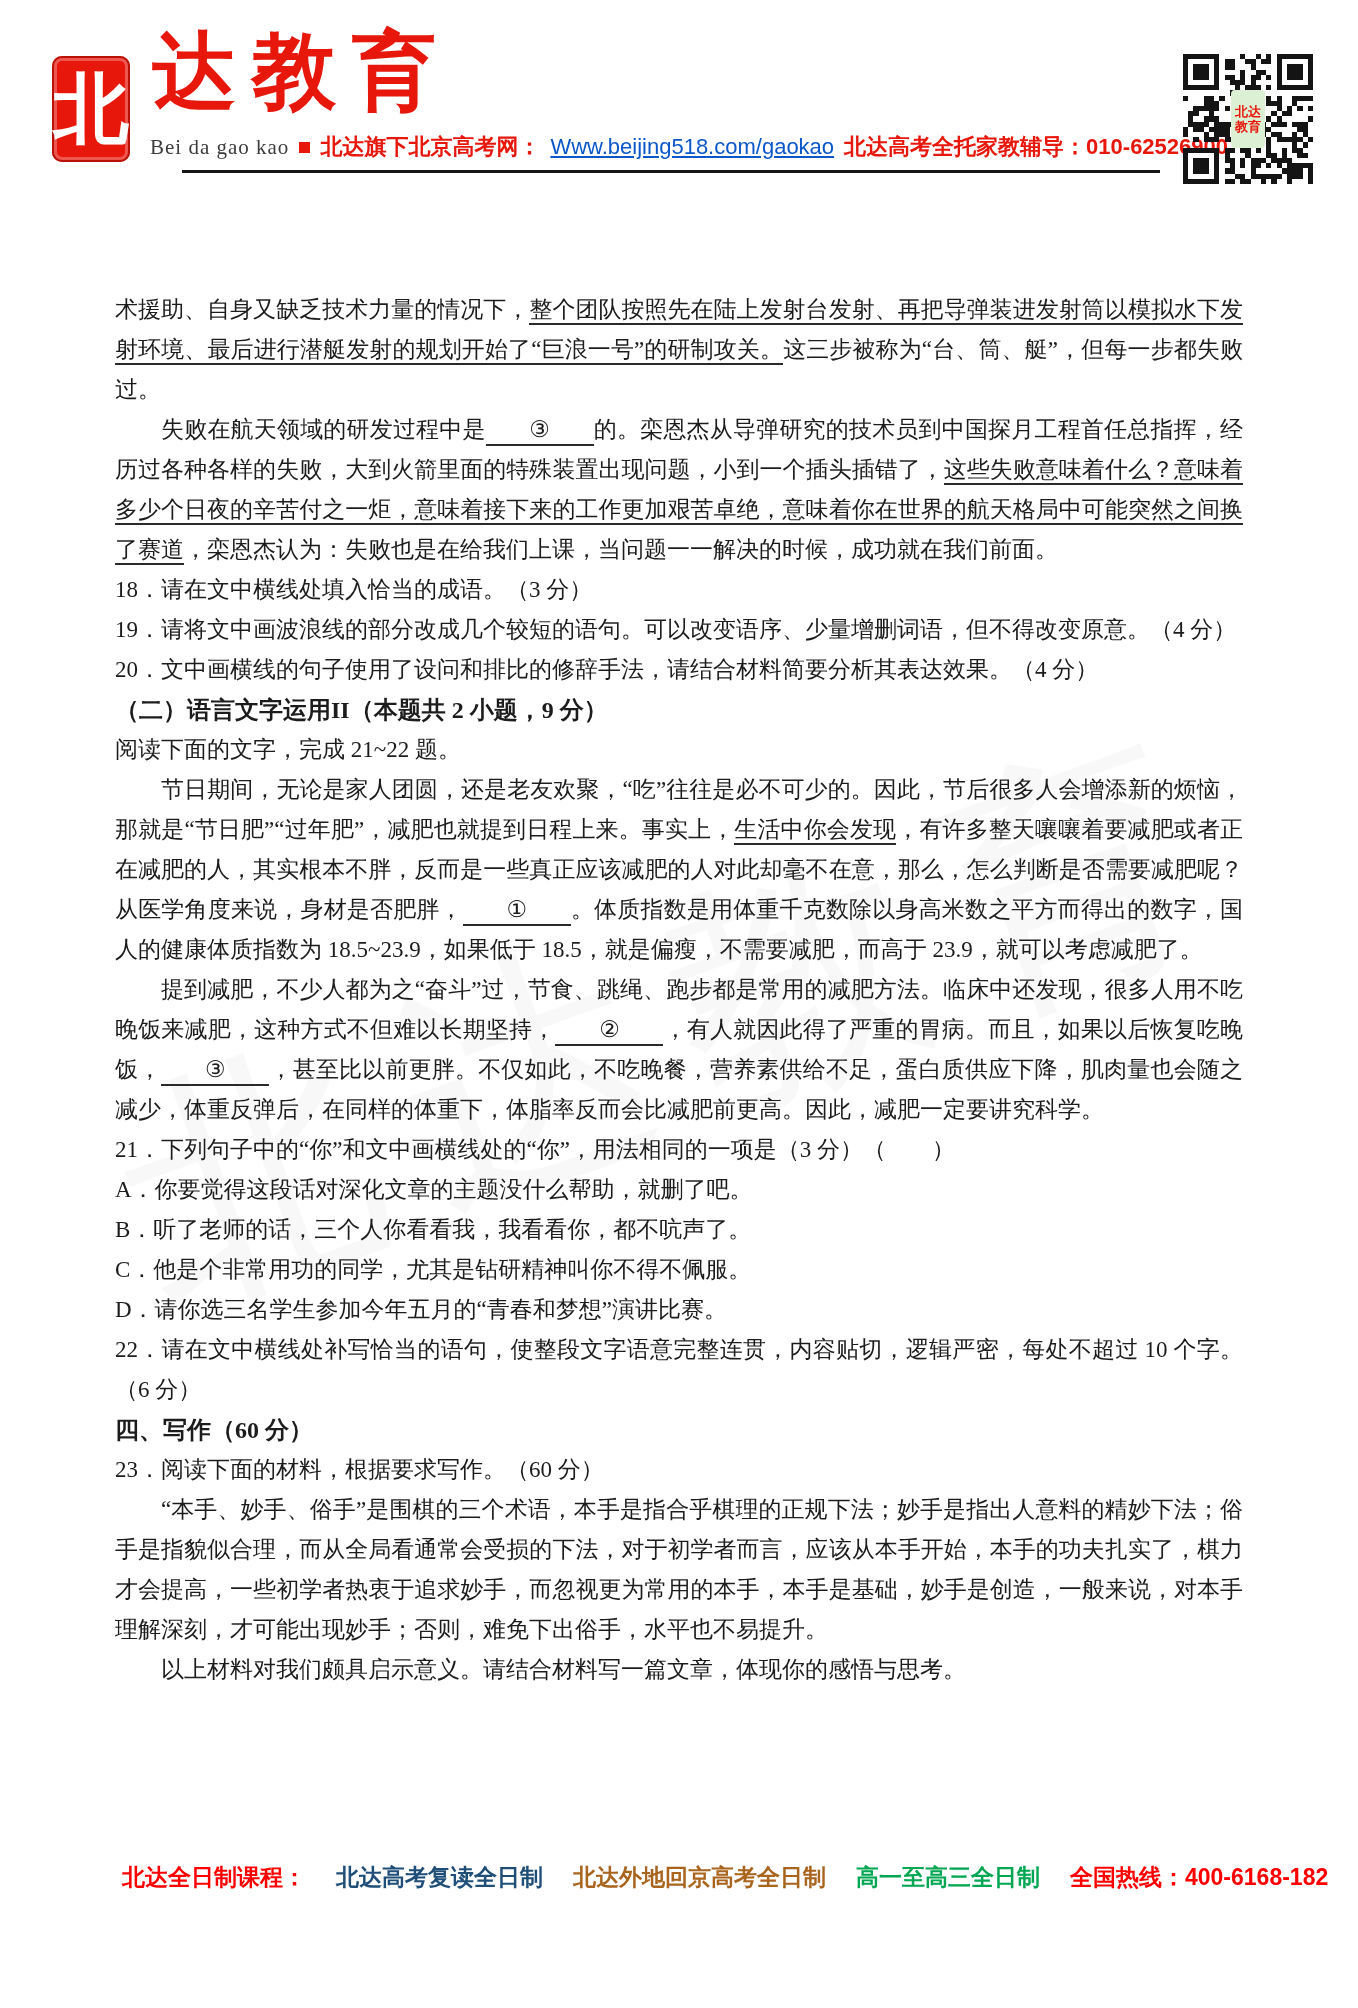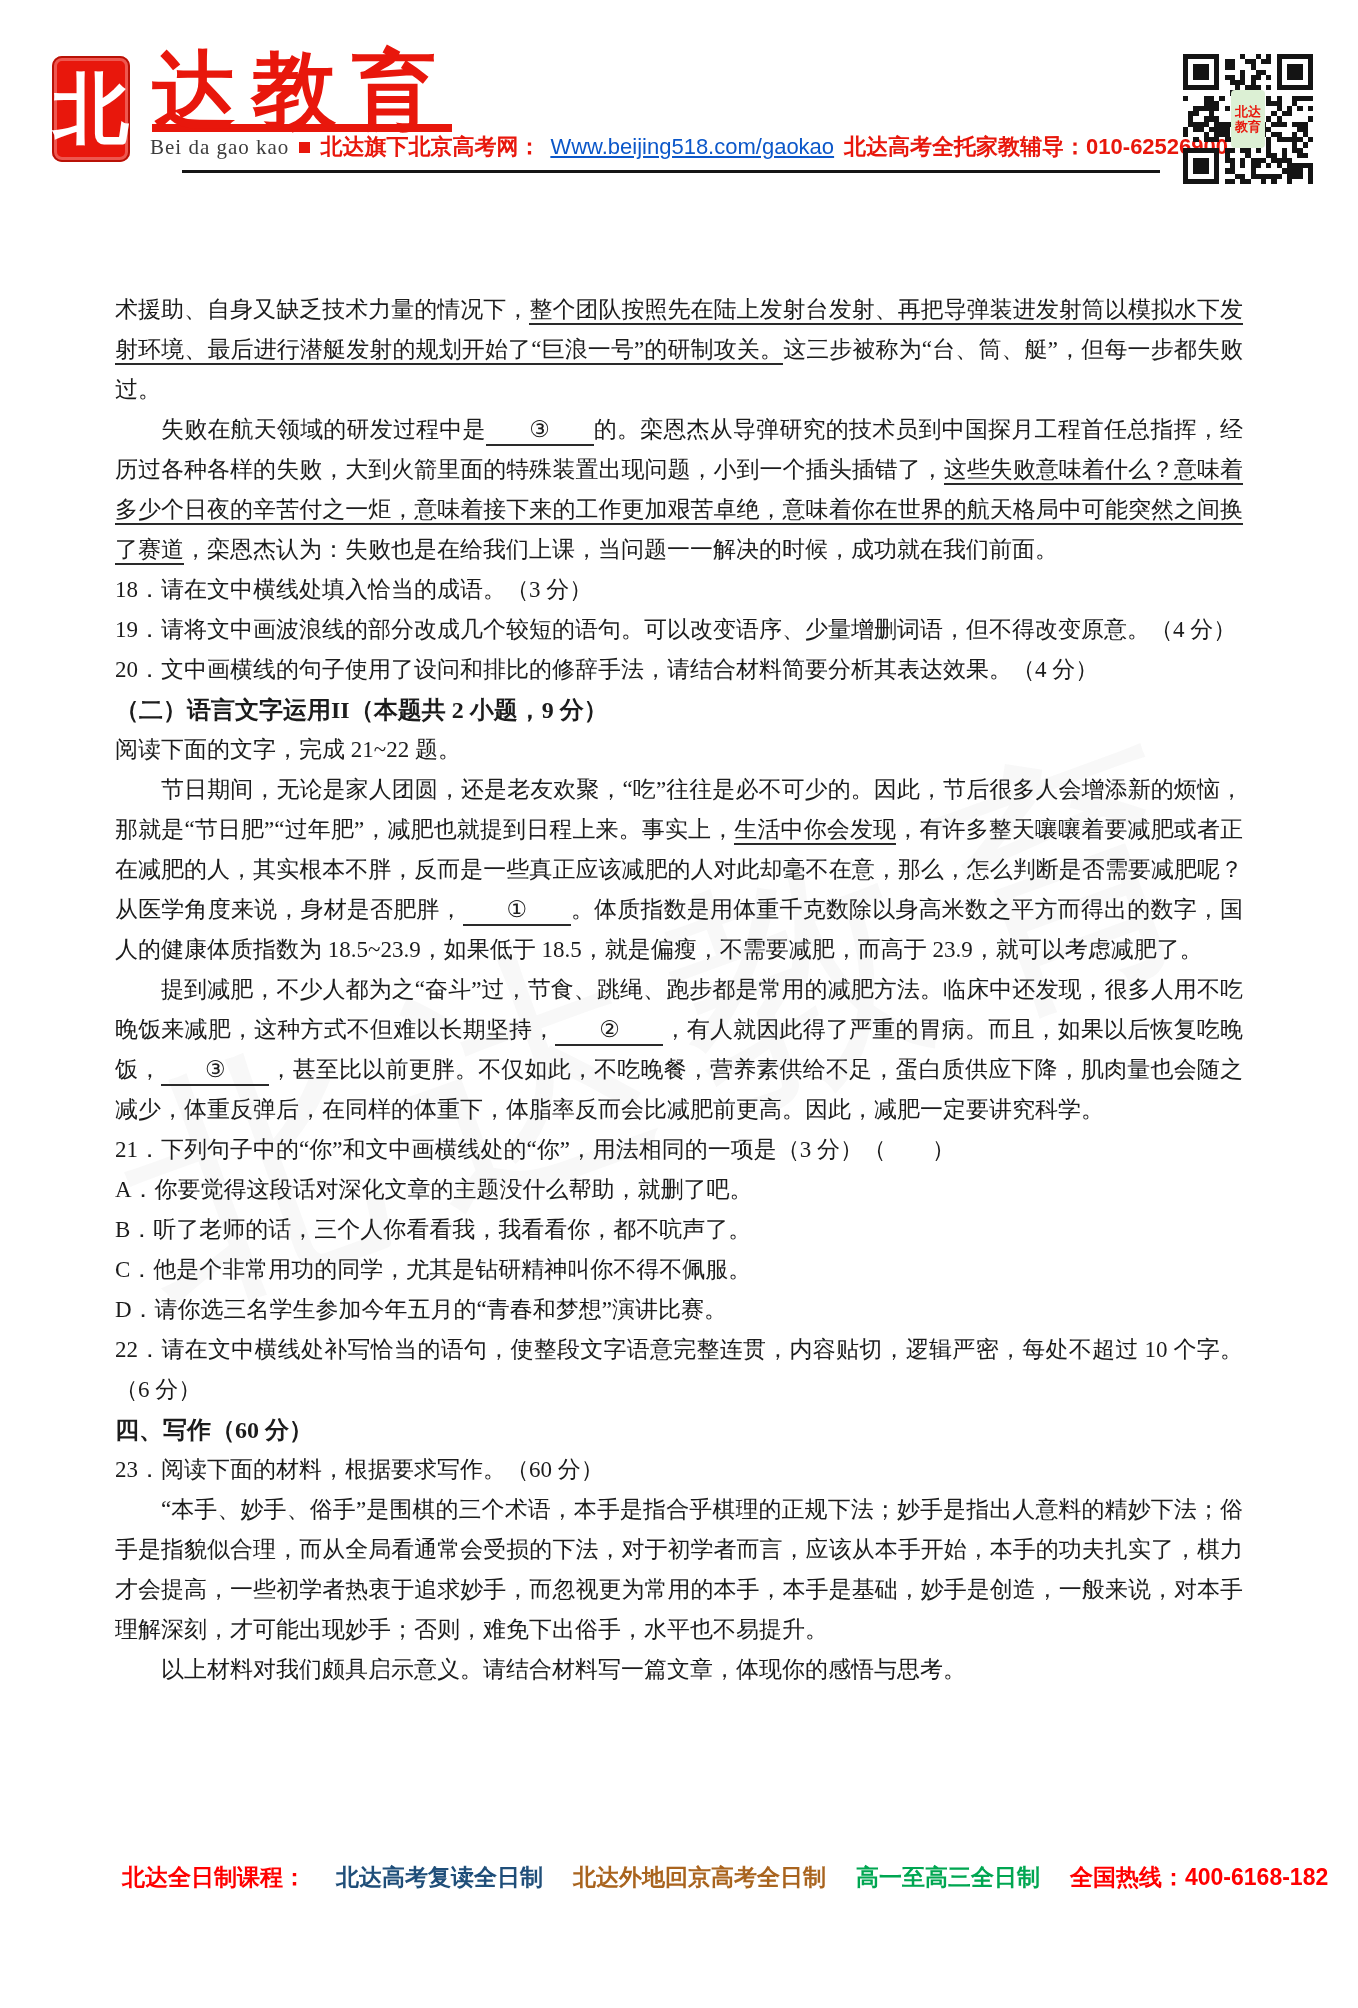--- a/index.html
+++ b/index.html
@@ -4,22 +4,22 @@
 <style>
   html,body{margin:0;padding:0;background:#9a9a9a;}
   .page{position:relative;width:1358px;height:2008px;margin:0 auto;background:#ffffff;overflow:hidden;
         font-family:"Liberation Serif","DejaVu Serif",serif;color:#1c1c1c;}
 
   
   .seal{position:absolute;left:52px;top:56px;width:78px;height:106px;background:#e8170c;border-radius:10px;
         display:flex;align-items:center;justify-content:center;
         box-shadow:inset 0 0 0 2px #b91106, inset 0 0 0 5px rgba(255,255,255,.28);}
   .seal-char{color:#ffffff;font-size:76px;font-weight:700;line-height:1;font-family:"Liberation Serif",serif;}
-  .brand{position:absolute;left:152px;top:47px;font-size:84px;font-weight:900;color:#e8170c;
-         letter-spacing:16px;line-height:1.05;font-family:"Liberation Serif",serif;text-decoration:underline;}
+  .brand{position:absolute;left:152px;top:28px;font-size:84px;font-weight:900;color:#e8170c;
+         letter-spacing:16px;line-height:1.05;font-family:"Liberation Serif",serif;}
   .subline{position:absolute;left:150px;top:132px;display:flex;align-items:baseline;gap:10px;white-space:nowrap;text-align:center;}
   .tagline{font-size:21px;color:#3c3c3c;letter-spacing:1px;}
   .redsq{width:11px;height:11px;background:#e8170c;align-self:center;flex:0 0 auto;}
   .hred{font-family:"Liberation Sans",sans-serif;font-weight:700;font-size:22px;color:#e8170c;}
   .hlink{font-family:"Liberation Sans",sans-serif;font-size:22px;color:#0b57c9;text-decoration:underline;cursor:pointer;}
   .hrule{position:absolute;left:182px;top:170px;width:978px;height:3px;background:#161616;}
 
   .qr{position:absolute;left:1183px;top:53px;width:130px;height:132px;}
   .qr svg{width:100%;height:100%;shape-rendering:crispEdges;}
   .qr-label{position:absolute;left:50%;top:50%;transform:translate(-50%,-50%);

